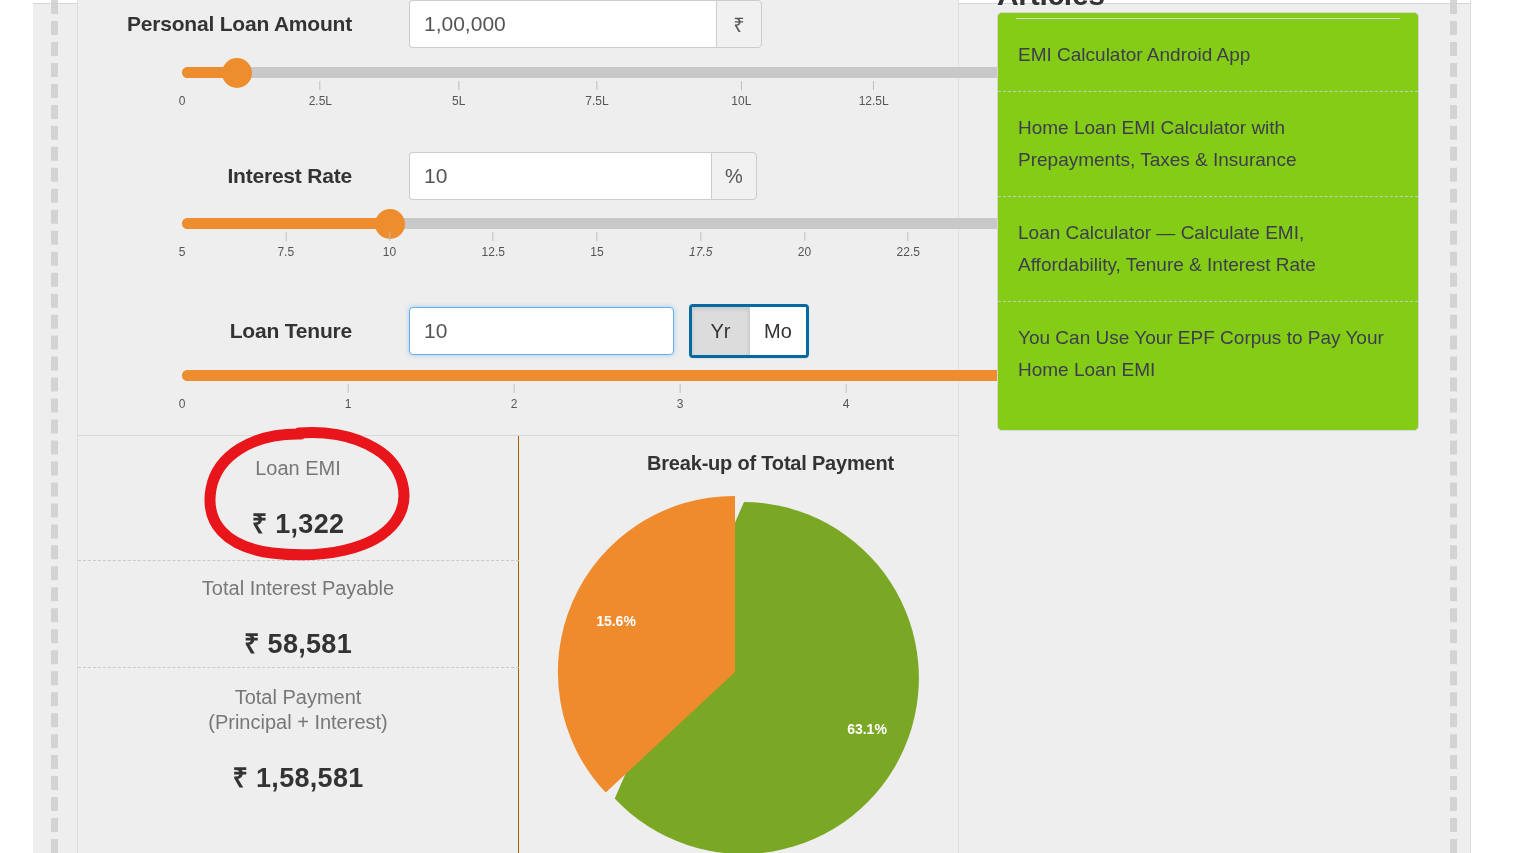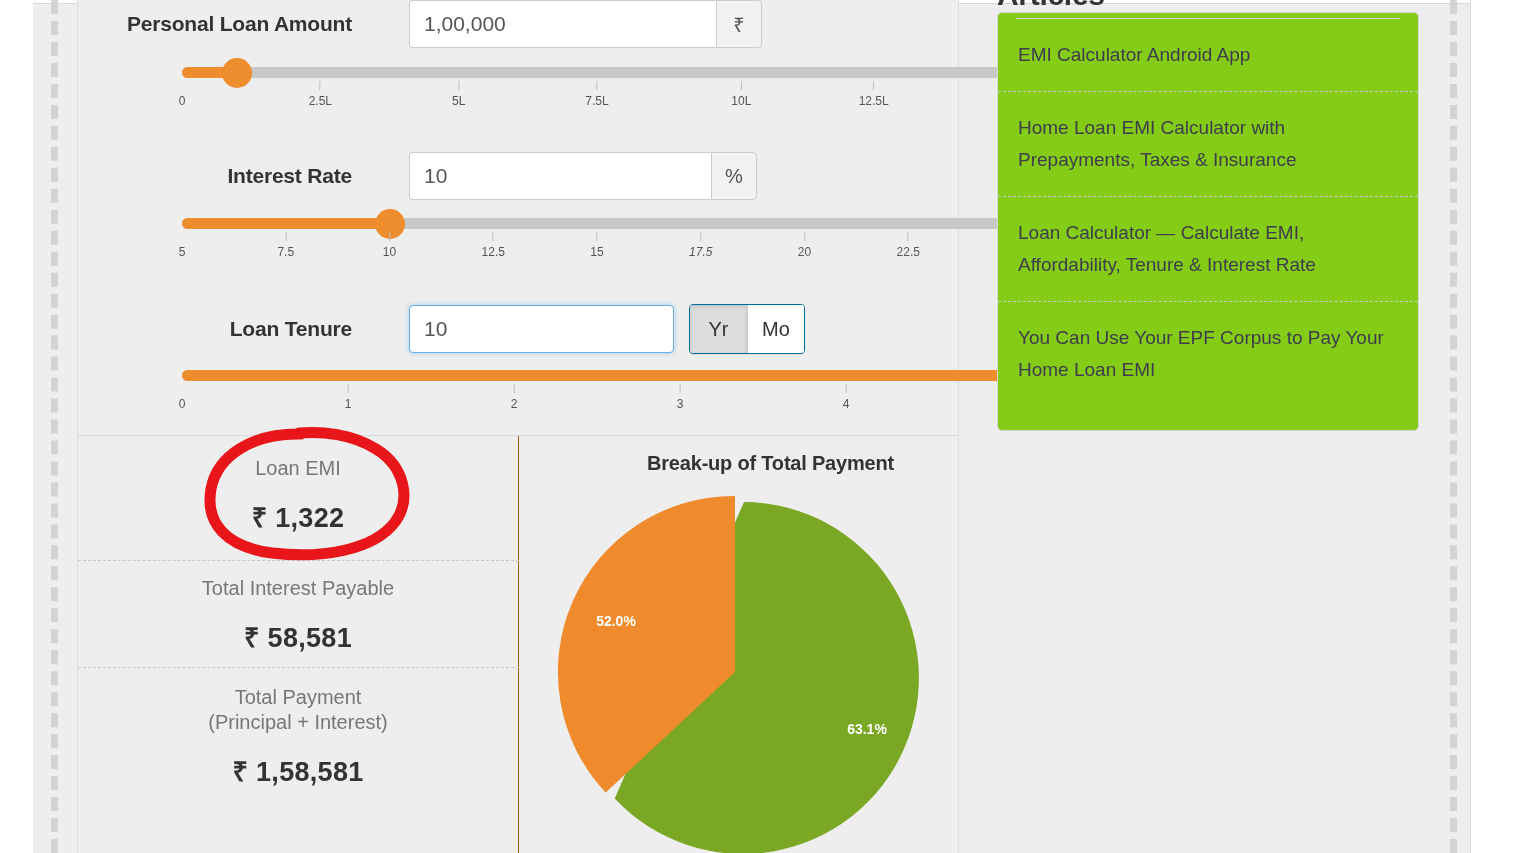--- a/index.html
+++ b/index.html
@@ -104,21 +104,21 @@
     font-size: 20px;
     color: #555555;
   }
 
   
   .toggle-group {
     display: flex;
     margin-left: 15px;
     border-radius: 4px;
     overflow: hidden;
-    border: 1px solid #0369a1;
+    border: 3px solid #0369a1;
     box-shadow: 0 1px 1px rgba(0,0,0,.06);
   }
   .toggle-btn {
     width: 57px; height: 48px;
     display: flex; align-items: center; justify-content: center;
     font-size: 20px;
     color: #333333;
     background: #ffffff;
     cursor: pointer;
   }
@@ -186,21 +186,21 @@
   .res-block { position: absolute; left: 0; width: 440px; text-align: center; }
   .res-label {
     font-size: 20px;
     color: #777777;
     line-height: 25px;
   }
   .res-value {
     font-size: 27px;
     color: #333333;
     font-weight: 700;
-    margin-top: 17px;
+    margin-top: 23px;
     letter-spacing: .3px;
   }
   .dash-div {
     position: absolute;
     left: 78px; width: 441px; height: 0;
     border-top: 1px dashed #c9c9c9;
   }
 
   
   .chart-col {
@@ -372,21 +372,21 @@
   <div class="chart-col">
     <div class="chart-title">Break-up of Total Payment</div>
 
     <svg class="pie-holder" width="439" height="417" viewBox="0 0 439 417">
 
       <path d="M 219.5 63 A 176 176 0 1 1 90.2 359.6 Z" transform="translate(4.5,3)" fill="#7aa724"></path>
 
       <path d="M 219.5 63 L 219.5 239 L 90.2 359.6 A 176 176 0 0 1 219.5 63 Z" transform="translate(-4.5,-3)" fill="#ef8b2c"></path>
     </svg>
 
-    <div class="pie-label" style="left:96px; top:185px;">52.0%</div>
+    <div class="pie-label" style="left:96px; top:185px;">15.6%</div>
     <div class="pie-label" style="left:347px; top:293px;">63.1%</div>
   </div>
 
   <svg class="annot" width="1518" height="853">
     <path d="M 301 434
              C 252 433, 217 456, 211 489
              C 205 523, 226 547, 272 553
              C 322 559, 374 550, 395 522
              C 412 499, 404 466, 376 449
              C 352 434, 322 431, 299 433" fill="none" stroke="#e8161a" stroke-width="11" stroke-linecap="round" stroke-linejoin="round"></path>

